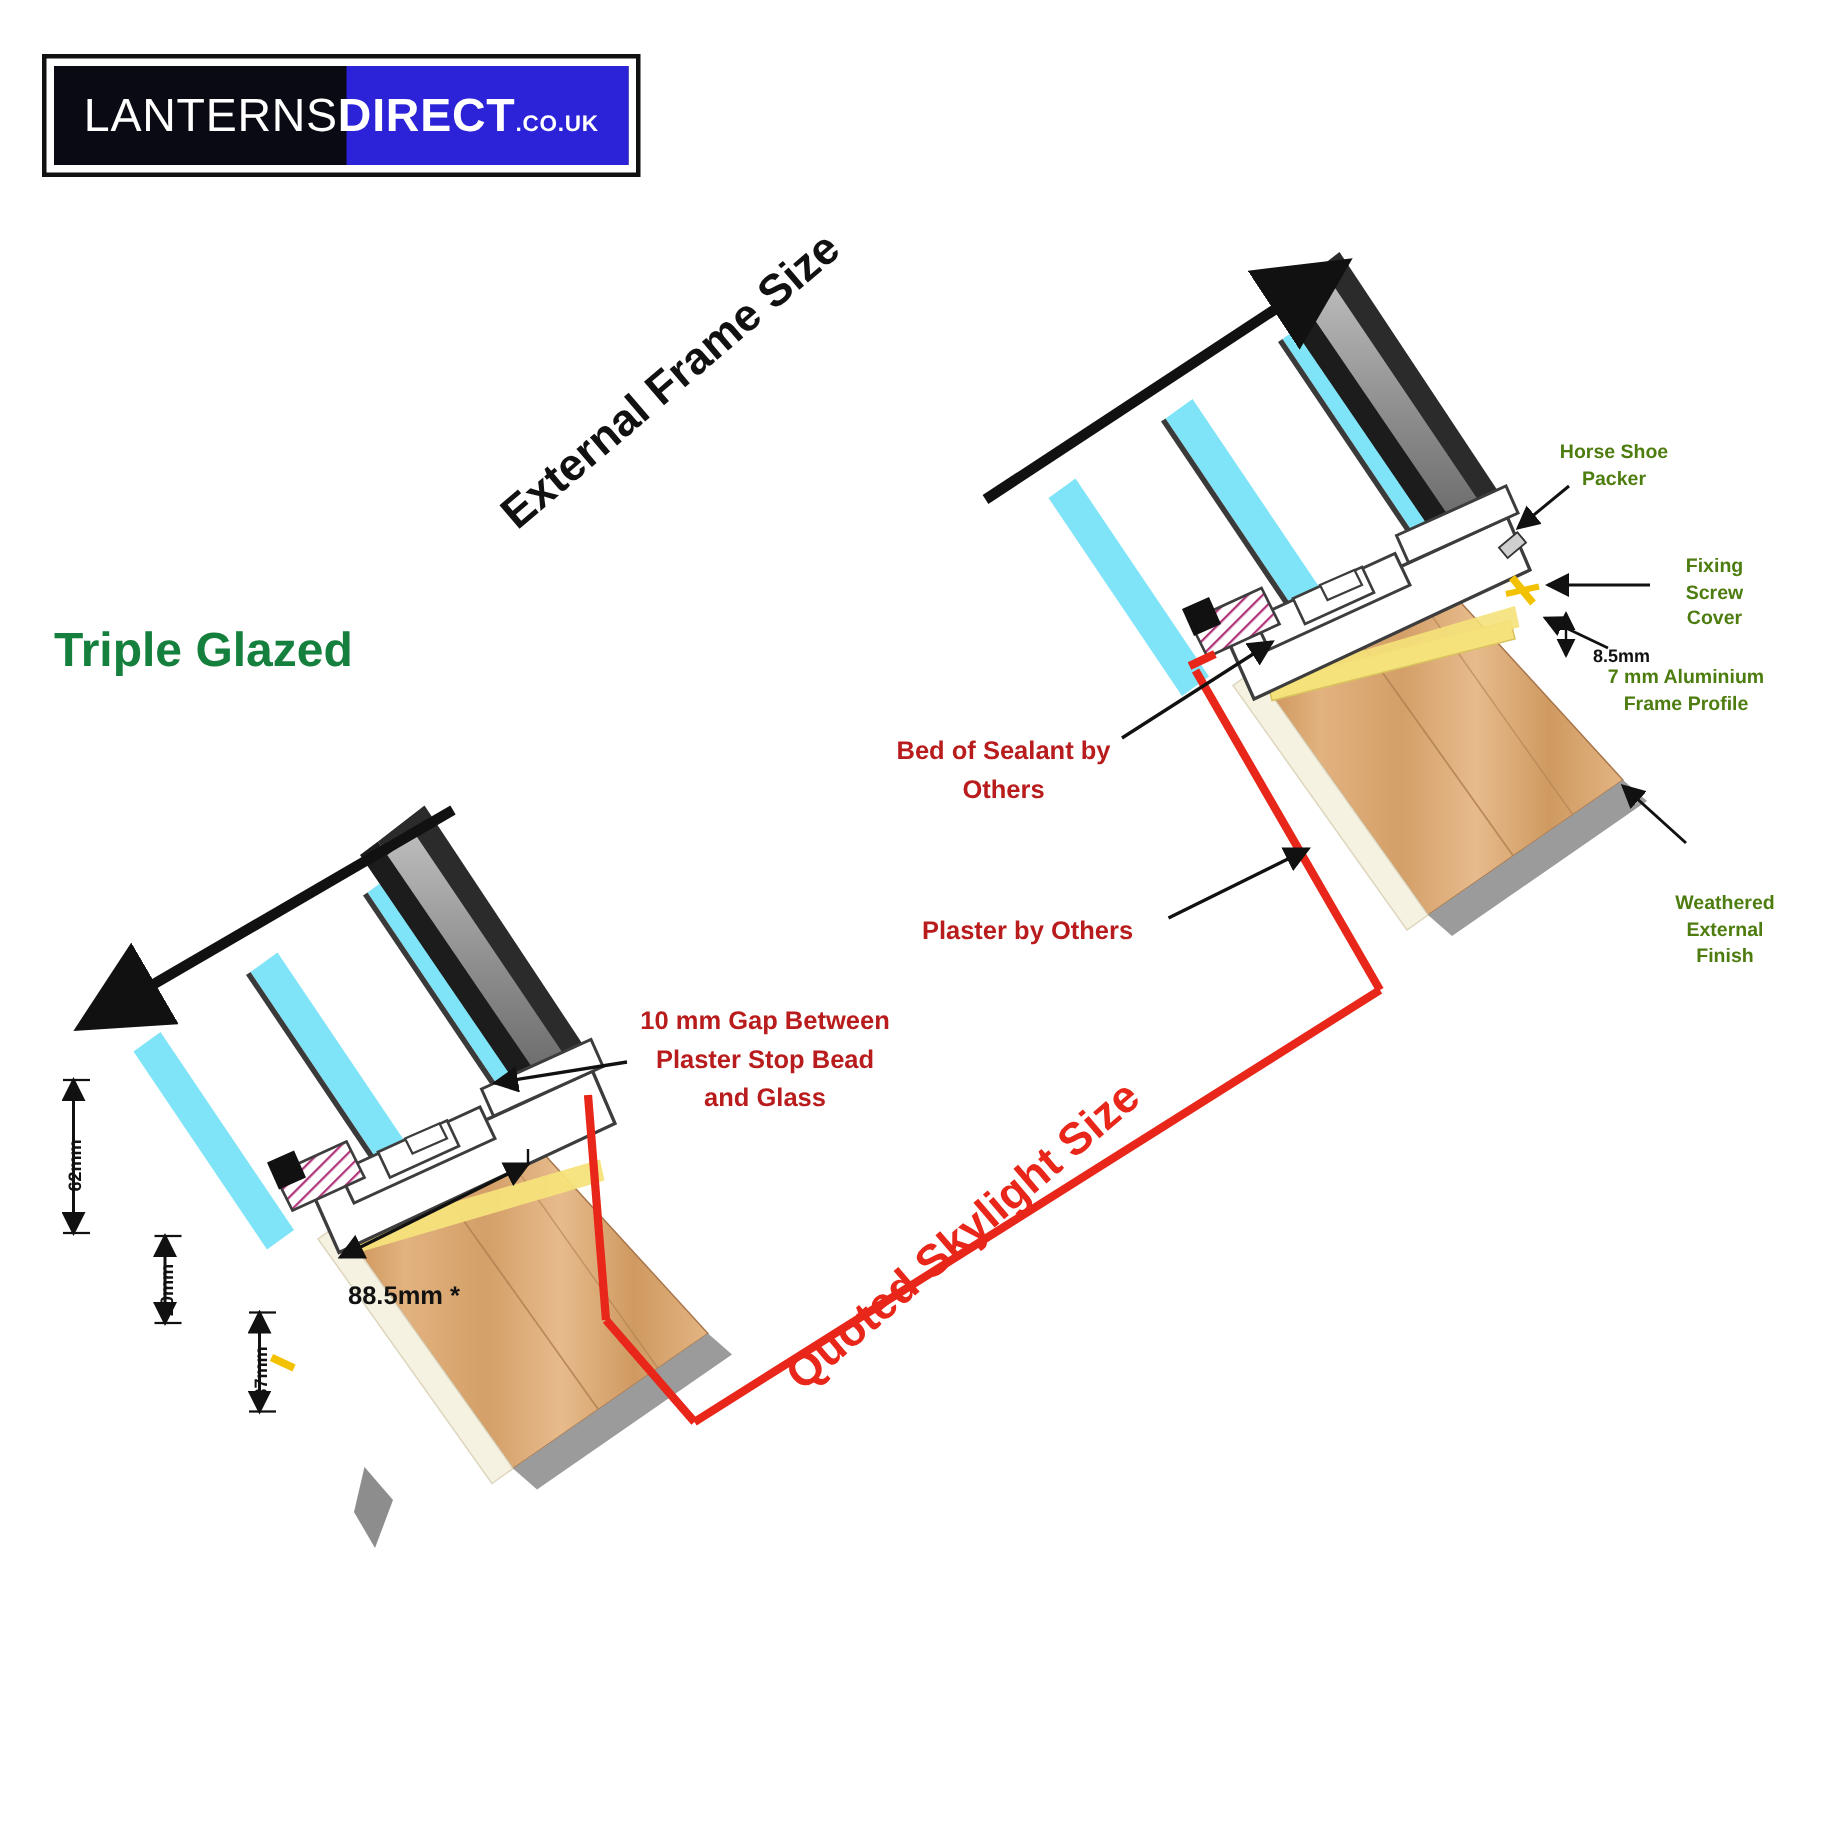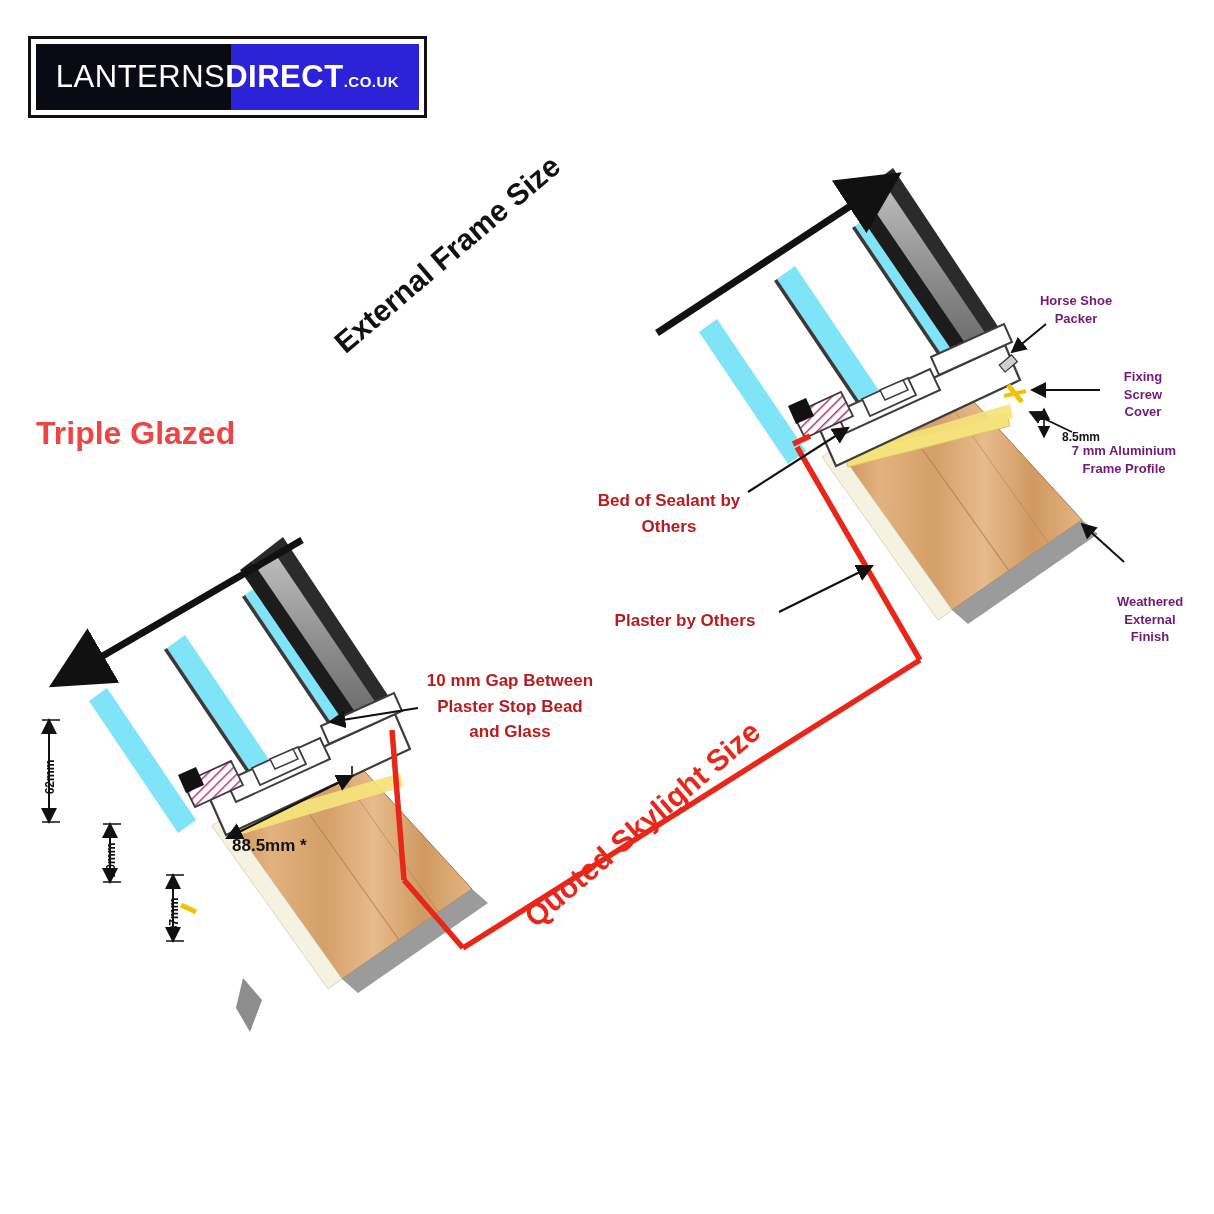--- a/index.html
+++ b/index.html
@@ -64,37 +64,37 @@
   .logo-text .w2 { font-weight: 700; }
   .logo-text .w3 { font-size: 15px; font-weight: 700; }
 
   
   .triple-glazed {
     position: absolute;
     left: 36px;
     top: 415px;
     font-size: 32px;
     font-weight: 700;
-    color: #ef4444;
+    color: #15803d;
   }
 
   .diag-label {
     position: absolute;
     font-weight: 700;
     font-size: 17px;
     line-height: 1.5;
     color: #b91c1c;
     text-align: center;
   }
   .small-label {
     position: absolute;
     font-weight: 700;
     font-size: 13px;
     line-height: 1.35;
-    color: #701a75;
+    color: #4d7c0f;
     text-align: center;
   }
   .dim-label {
     position: absolute;
     font-weight: 700;
     font-size: 13px;
     color: #111;
   }
   .note {
     position: absolute;
@@ -346,21 +346,21 @@
 Screw
 Cover</div>
 
   <div class="small-label" style="left:1062px; top:442px; width:124px;">7 mm Aluminium
 Frame Profile</div>
 
   <div class="small-label" style="left:1104px; top:593px; width:92px;">Weathered
 External
 Finish</div>
 
-  <div class="dim-label" style="left:232px; top:836px; font-size:17px;">88.5mm *</div>
+  <div class="dim-label" style="left:232px; top:854px; font-size:17px;">88.5mm *</div>
 
   <div class="dim-label" style="left:1062px; top:430px; font-size:12px;text-align:center;">8.5mm</div>
 
   <div class="rot-vert" style="left:50px; top:770px; width:60px; margin-left:-30px; text-align:center;">62mm</div>
 
   <div class="rot-vert" style="left:111px; top:853px; width:60px; margin-left:-30px; text-align:center;">20mm</div>
 
   <div class="rot-vert" style="left:174px; top:908px; width:60px; margin-left:-30px; text-align:center;">37mm</div>
 
 

